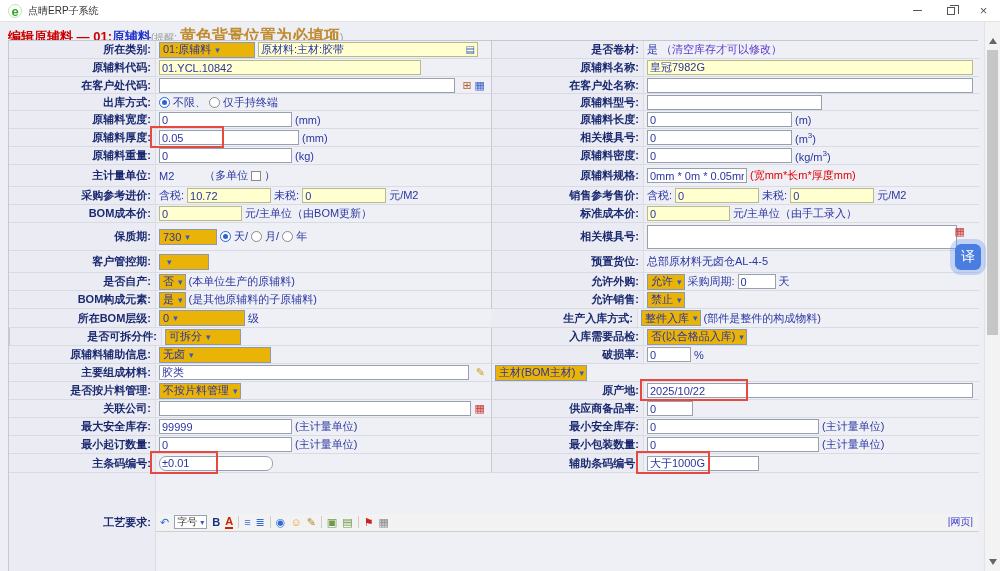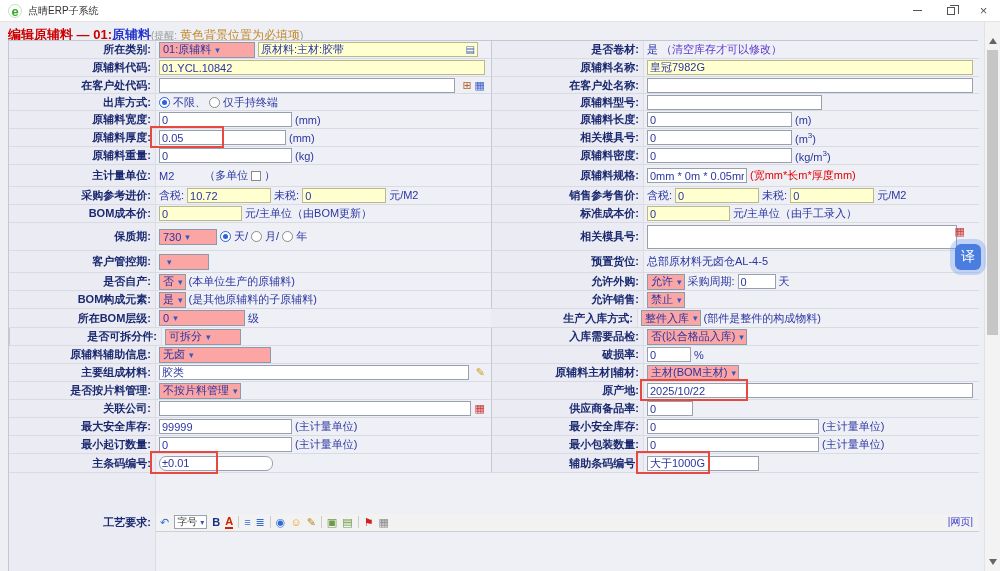--- a/index.html
+++ b/index.html
@@ -21,42 +21,42 @@
   .restore-glyph { width:8px; height:8px; border:1px solid #555; position:relative; display:block; background:#fff; }
   .restore-glyph::after { content:""; position:absolute; left:2px; top:-3px; width:8px; height:8px;
     border:1px solid #555; border-left:none; border-bottom:none; }
 
   
   .page { position:absolute; left:0; top:22px; width:1000px; height:549px; background:#edeff5; }
   .page-header { position:absolute; left:8px; top:4px; font-size:13px; font-weight:bold; white-space:nowrap; }
   .ph-red { color:#cc0000; }
   .ph-blue { color:#2233cc; }
   .ph-hint { font-size:10px; font-weight:normal; color:#9a9a9a; }
-  .ph-req { font-size:12px; font-weight:normal; color:#c08a2e; }
+  .ph-req { font-size:16px; font-weight:bold; color:#c08a2e; }
 
   
   .form { position:absolute; left:8px; top:18px; width:970px; height:531px;
     display:grid; grid-template-columns:482px 488px;
     grid-template-rows:18px 18px 17px 17px 18px 18px 18px 22px 18px 18px 28px 22px 18px 18px 19px 18px 18px 18px 18px 18px 18px 18px 19px 99px;
     border:1px solid #c4c8d0; background:#eff0f6; }
   .cell { display:flex; align-items:center; border-bottom:1px solid #d9dbe2; overflow:hidden; background:#eff0f6; }
   .cell.R { border-left:1px solid #c6c9d2; }
   .lab { width:147px; min-width:147px; height:100%; display:flex; align-items:center; justify-content:flex-end;
     padding-right:4px; font-size:11px; line-height:1; color:#1b2a70; font-weight:bold;
     background:#ebecf3; border-right:1px solid #dcdde4; white-space:nowrap; }
   .R .lab { width:152px; min-width:152px; }
   .fld { flex:1; height:100%; display:flex; align-items:center; gap:3px; padding:0 6px 0 3px;
     font-size:11px; color:#2a35a0; white-space:nowrap; overflow:hidden; }
 
   .inp { height:15px; border:1px solid #98a0b0; background:#fff; font-size:11px; color:#2a35a0;
     padding:0 2px; font-family:"Liberation Sans","DejaVu Sans",sans-serif; }
   .inp.yel { background:#ffffcf; border-color:#b9b98f; }
   .ta { border:1px solid #98a0b0; background:#fff; resize:none; width:310px; height:24px; }
 
-  .sel { height:16px; border:1px solid #8f98a8; background:#fca5a5; display:inline-flex; align-items:center;
+  .sel { height:16px; border:1px solid #8f98a8; background:#eab308; display:inline-flex; align-items:center;
     padding:0 2px 0 3px; font-size:11px; color:#2a35a0; }
   .sel::after { content:"▾"; color:#2f5bc0; font-size:9px; margin-left:4px; }
 
   .radio { width:11px; height:11px; min-width:11px; border:1px solid #8a8a8a; border-radius:50%; background:#fff;
     display:inline-block; position:relative; }
   .radio.on { border-color:#2a62d9; }
   .radio.on::after { content:""; position:absolute; left:2px; top:2px; right:2px; bottom:2px;
     background:#2a62d9; border-radius:50%; }
   .chk { width:10px; height:10px; border:1px solid #8a8a8a; background:#fff; display:inline-block; }
 
@@ -147,21 +147,21 @@
       <div class="lab">是否卷材:</div>
       <div class="fld">
           <span>是</span>
         <span class="hint-purple">（清空库存才可以修改）</span>
         </div>
     </div>
 
     <div class="cell L">
       <div class="lab">原辅料代码:</div>
       <div class="fld">
-          <input class="inp yel" style="width: 326px;" value="01.YCL.10842">
+          <input class="inp yel" style="width: 262px;" value="01.YCL.10842">
         </div>
     </div>
     <div class="cell R">
       <div class="lab">原辅料名称:</div>
       <div class="fld">
           <input class="inp yel" style="width: 326px;" value="皇冠7982G">
         </div>
     </div>
 
     <div class="cell L">
@@ -206,21 +206,21 @@
       <div class="lab">原辅料长度:</div>
       <div class="fld">
           <input class="inp" style="width: 145px;" value="0">
         <span class="u">(m)</span>
         </div>
     </div>
 
     <div class="cell L">
       <div class="lab">原辅料厚度:</div>
       <div class="fld">
-          <input class="inp" style="width: 127px;" value="0.05">
+          <input class="inp" style="width: 140px;" value="0.05">
         <span class="u">(mm)</span>
         </div>
     </div>
     <div class="cell R">
       <div class="lab">相关模具号:</div>
       <div class="fld">
           <input class="inp" style="width: 145px;" value="0">
         <span class="u"><span>(m</span><sup>3</sup><span>)</span></span>
         </div>
     </div>
@@ -424,21 +424,20 @@
     </div>
 
     <div class="cell L">
       <div class="lab">主要组成材料:</div>
       <div class="fld">
           <input class="inp" style="width: 310px;" value="胶类">
         <span class="ic-pencil ml-auto">✎</span>
         </div>
     </div>
     <div class="cell R">
-      <div class="lab">原辅料主材|辅材:</div>
       <div class="fld">
           <span class="sel">
             <span>主材(BOM主材)</span>
           </span>
         </div>
     </div>
 
     <div class="cell L">
       <div class="lab">是否按片料管理:</div>
       <div class="fld">

